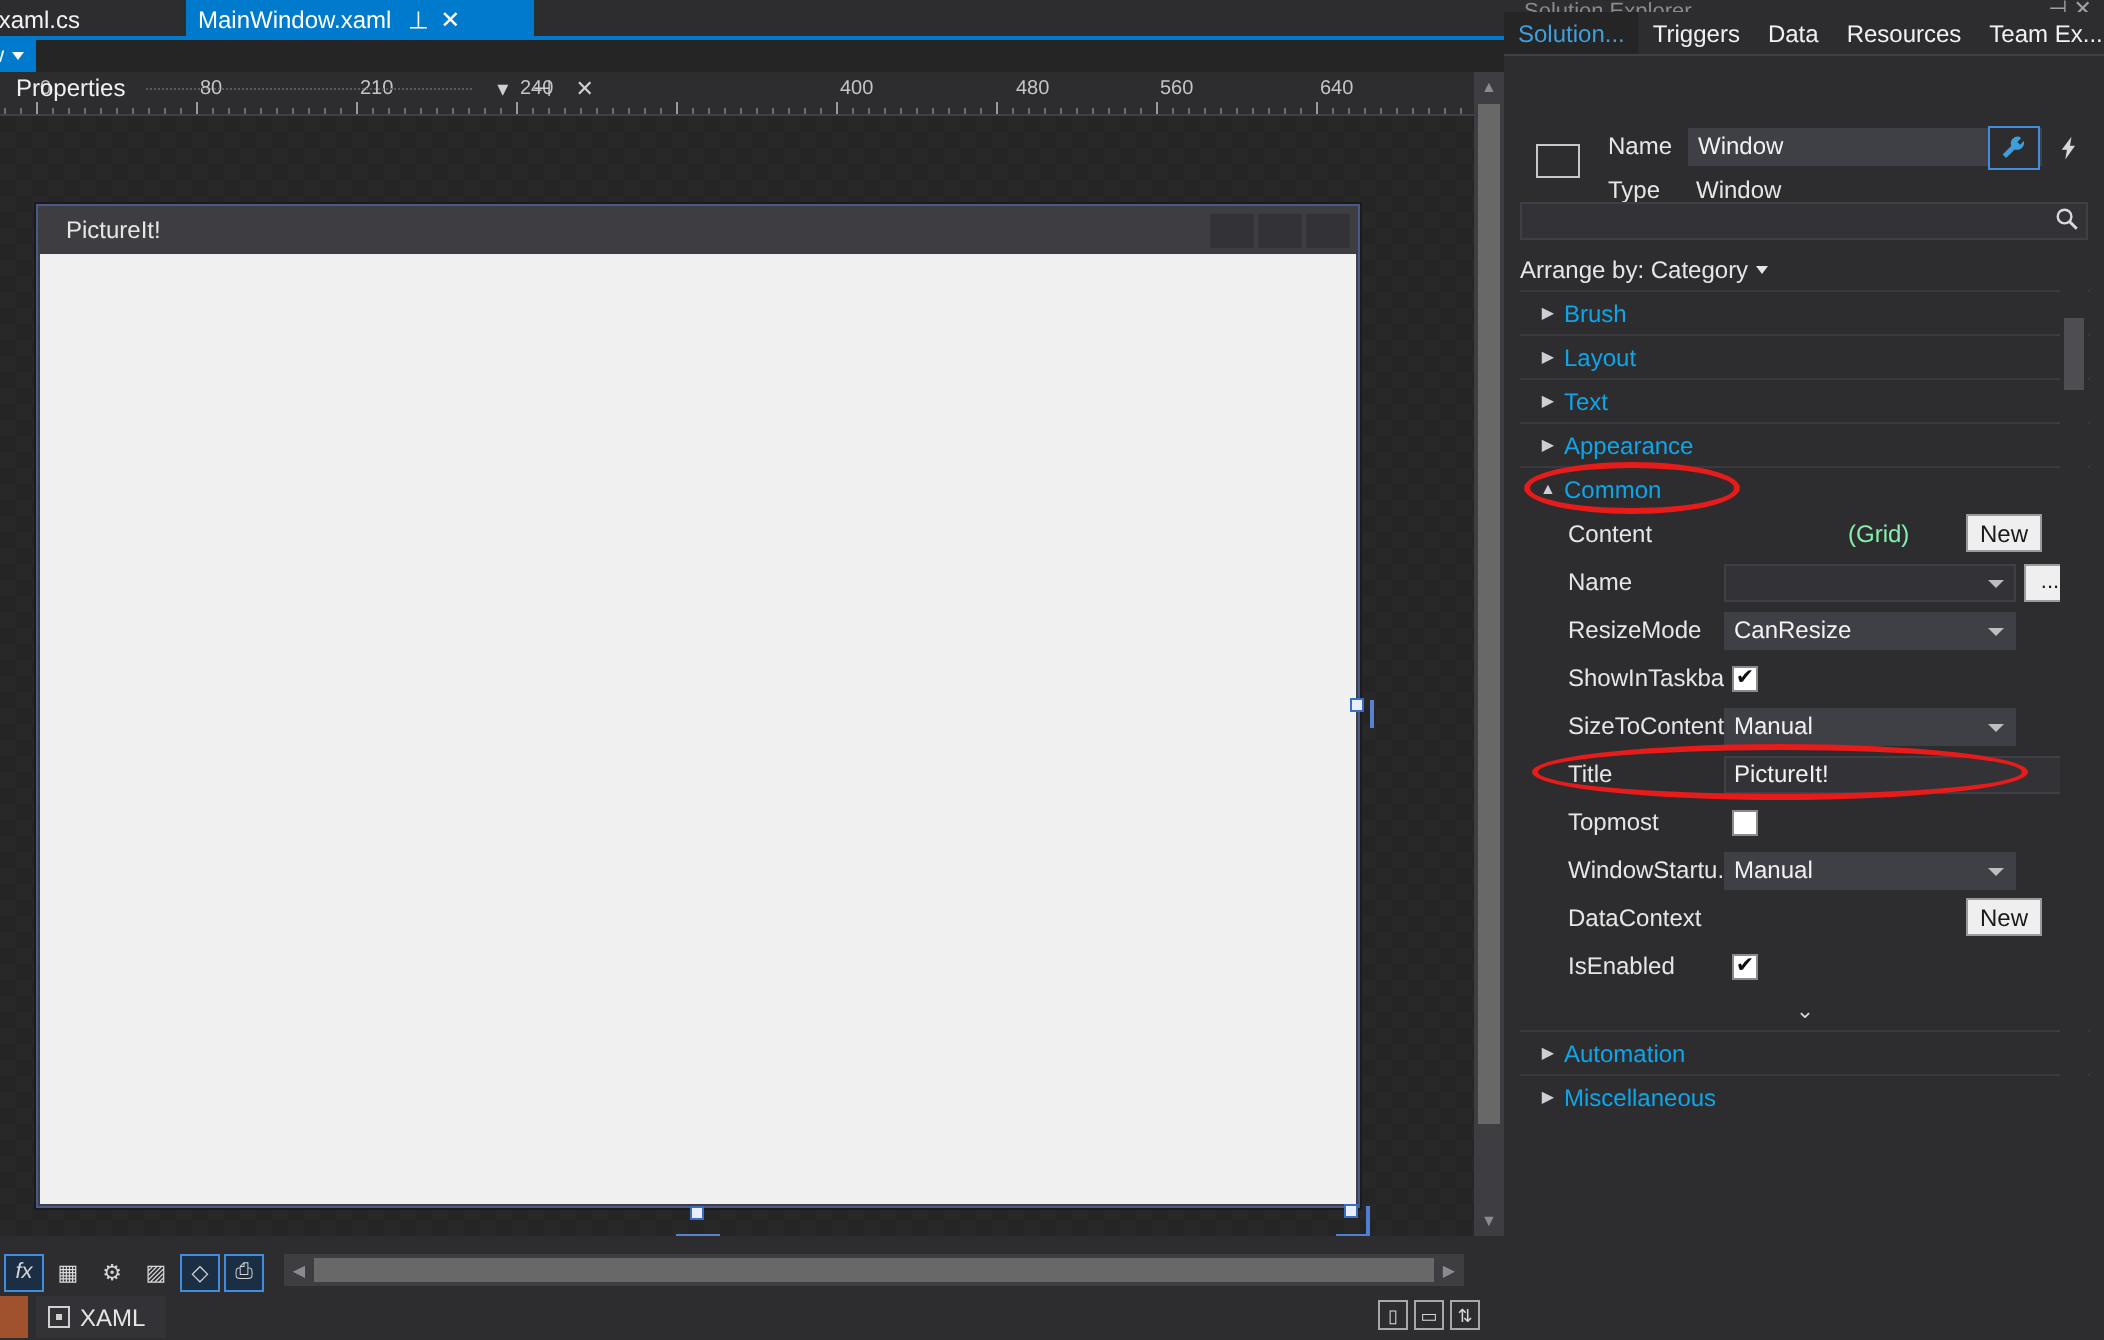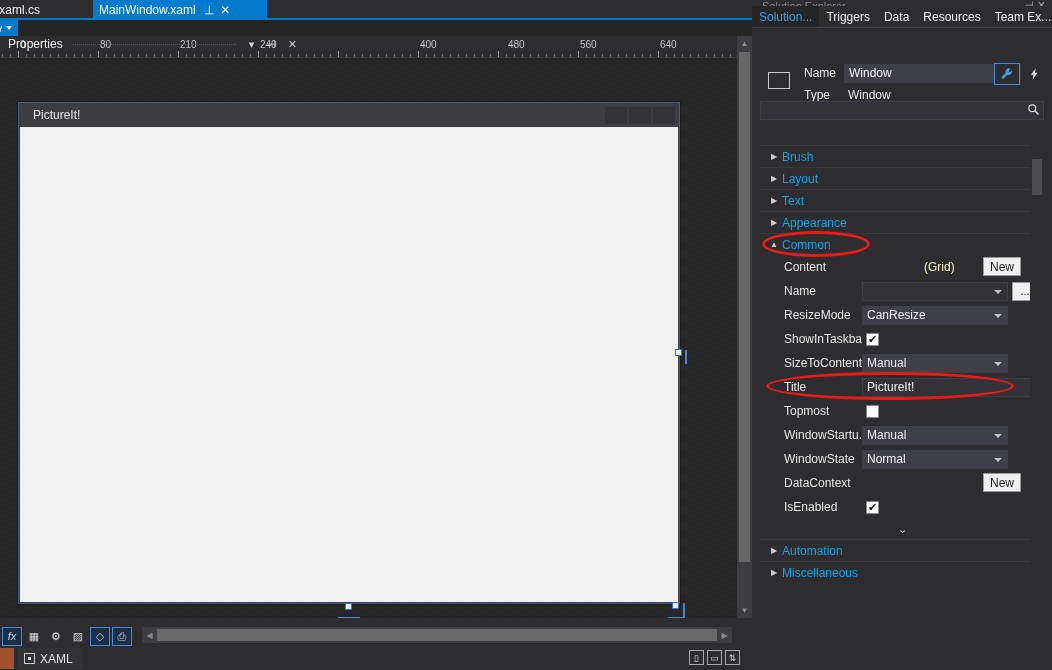--- a/index.html
+++ b/index.html
@@ -280,21 +280,21 @@
     background:#3f3f46; border:1px solid #3f3f46;
     display:flex; align-items:center; padding:0 4px;
     font-size:12px; color:#f1f1f1; cursor:pointer;
   }
   .combobox.empty { background:#333337; }
   .combo-caret {
     position:absolute; right:5px; top:7px;
     width:0;height:0;border-left:4px solid transparent;border-right:4px solid transparent;
     border-top:4px solid #bdbdc2;
   }
-  .plaintext { font-size:12px; color:#fef9c3; padding-left:4px; }
+  .plaintext { font-size:12px; color:#86efac; padding-left:4px; }
   .chk {
     width:13px; height:13px; background:#ffffff; border:1px solid #8a8a8f;
     display:flex; align-items:center; justify-content:center;
     color:#111; font-size:11px; line-height:1; cursor:pointer; margin-left:4px;
   }
   .newbtn {
     position:absolute; right:24px; top:2px;
     width:38px; height:19px; background:#efefef; color:#1a1a1a;
     border:1px solid #9a9a9e; font-size:12px;
     display:flex; align-items:center; justify-content:center; cursor:pointer;
@@ -578,20 +578,24 @@
   <div id="prop-search-wrap">
     <input id="prop-search" placeholder="" style="">
     <span id="search-icon">
       <svg width="13" height="13" viewBox="0 0 16 16" aria-hidden="true">
         <circle cx="6.5" cy="6.5" r="4.2" fill="none" stroke="#d8d8dc" stroke-width="1.5"></circle>
         <line x1="9.6" y1="9.6" x2="14" y2="14" stroke="#d8d8dc" stroke-width="1.8"></line>
       </svg>
     </span>
   </div>
 
+  <div id="arrange-row">
+    <span>Arrange by: Category</span>
+    <span class="caret-down"></span>
+  </div>
 
   <div id="prop-list">
       <div class="cat-row">
         <span class="cat-arrow">▶</span>
         <span class="cat-name">Brush</span>
       </div>
       <div class="cat-row">
         <span class="cat-arrow">▶</span>
         <span class="cat-name">Layout</span>
       </div>
@@ -671,30 +675,20 @@
         <div class="prop-name">WindowStartu...</div>
         <div class="prop-editor">
           <div class="combobox">
             <span>Manual</span>
             <span class="combo-caret"></span>
           </div>
           <div class="marker"></div>
         </div>
       </div>
       <div class="prop-row">
-        <div class="prop-name">WindowState</div>
-        <div class="prop-editor">
-          <div class="combobox">
-            <span>Normal</span>
-            <span class="combo-caret"></span>
-          </div>
-          <div class="marker"></div>
-        </div>
-      </div>
-      <div class="prop-row">
         <div class="prop-name">DataContext</div>
         <div class="prop-editor">
           <div class="newbtn">New</div>
           <div class="marker"></div>
         </div>
       </div>
       <div class="prop-row">
         <div class="prop-name">IsEnabled</div>
         <div class="prop-editor">
           <div class="chk">✔</div>

